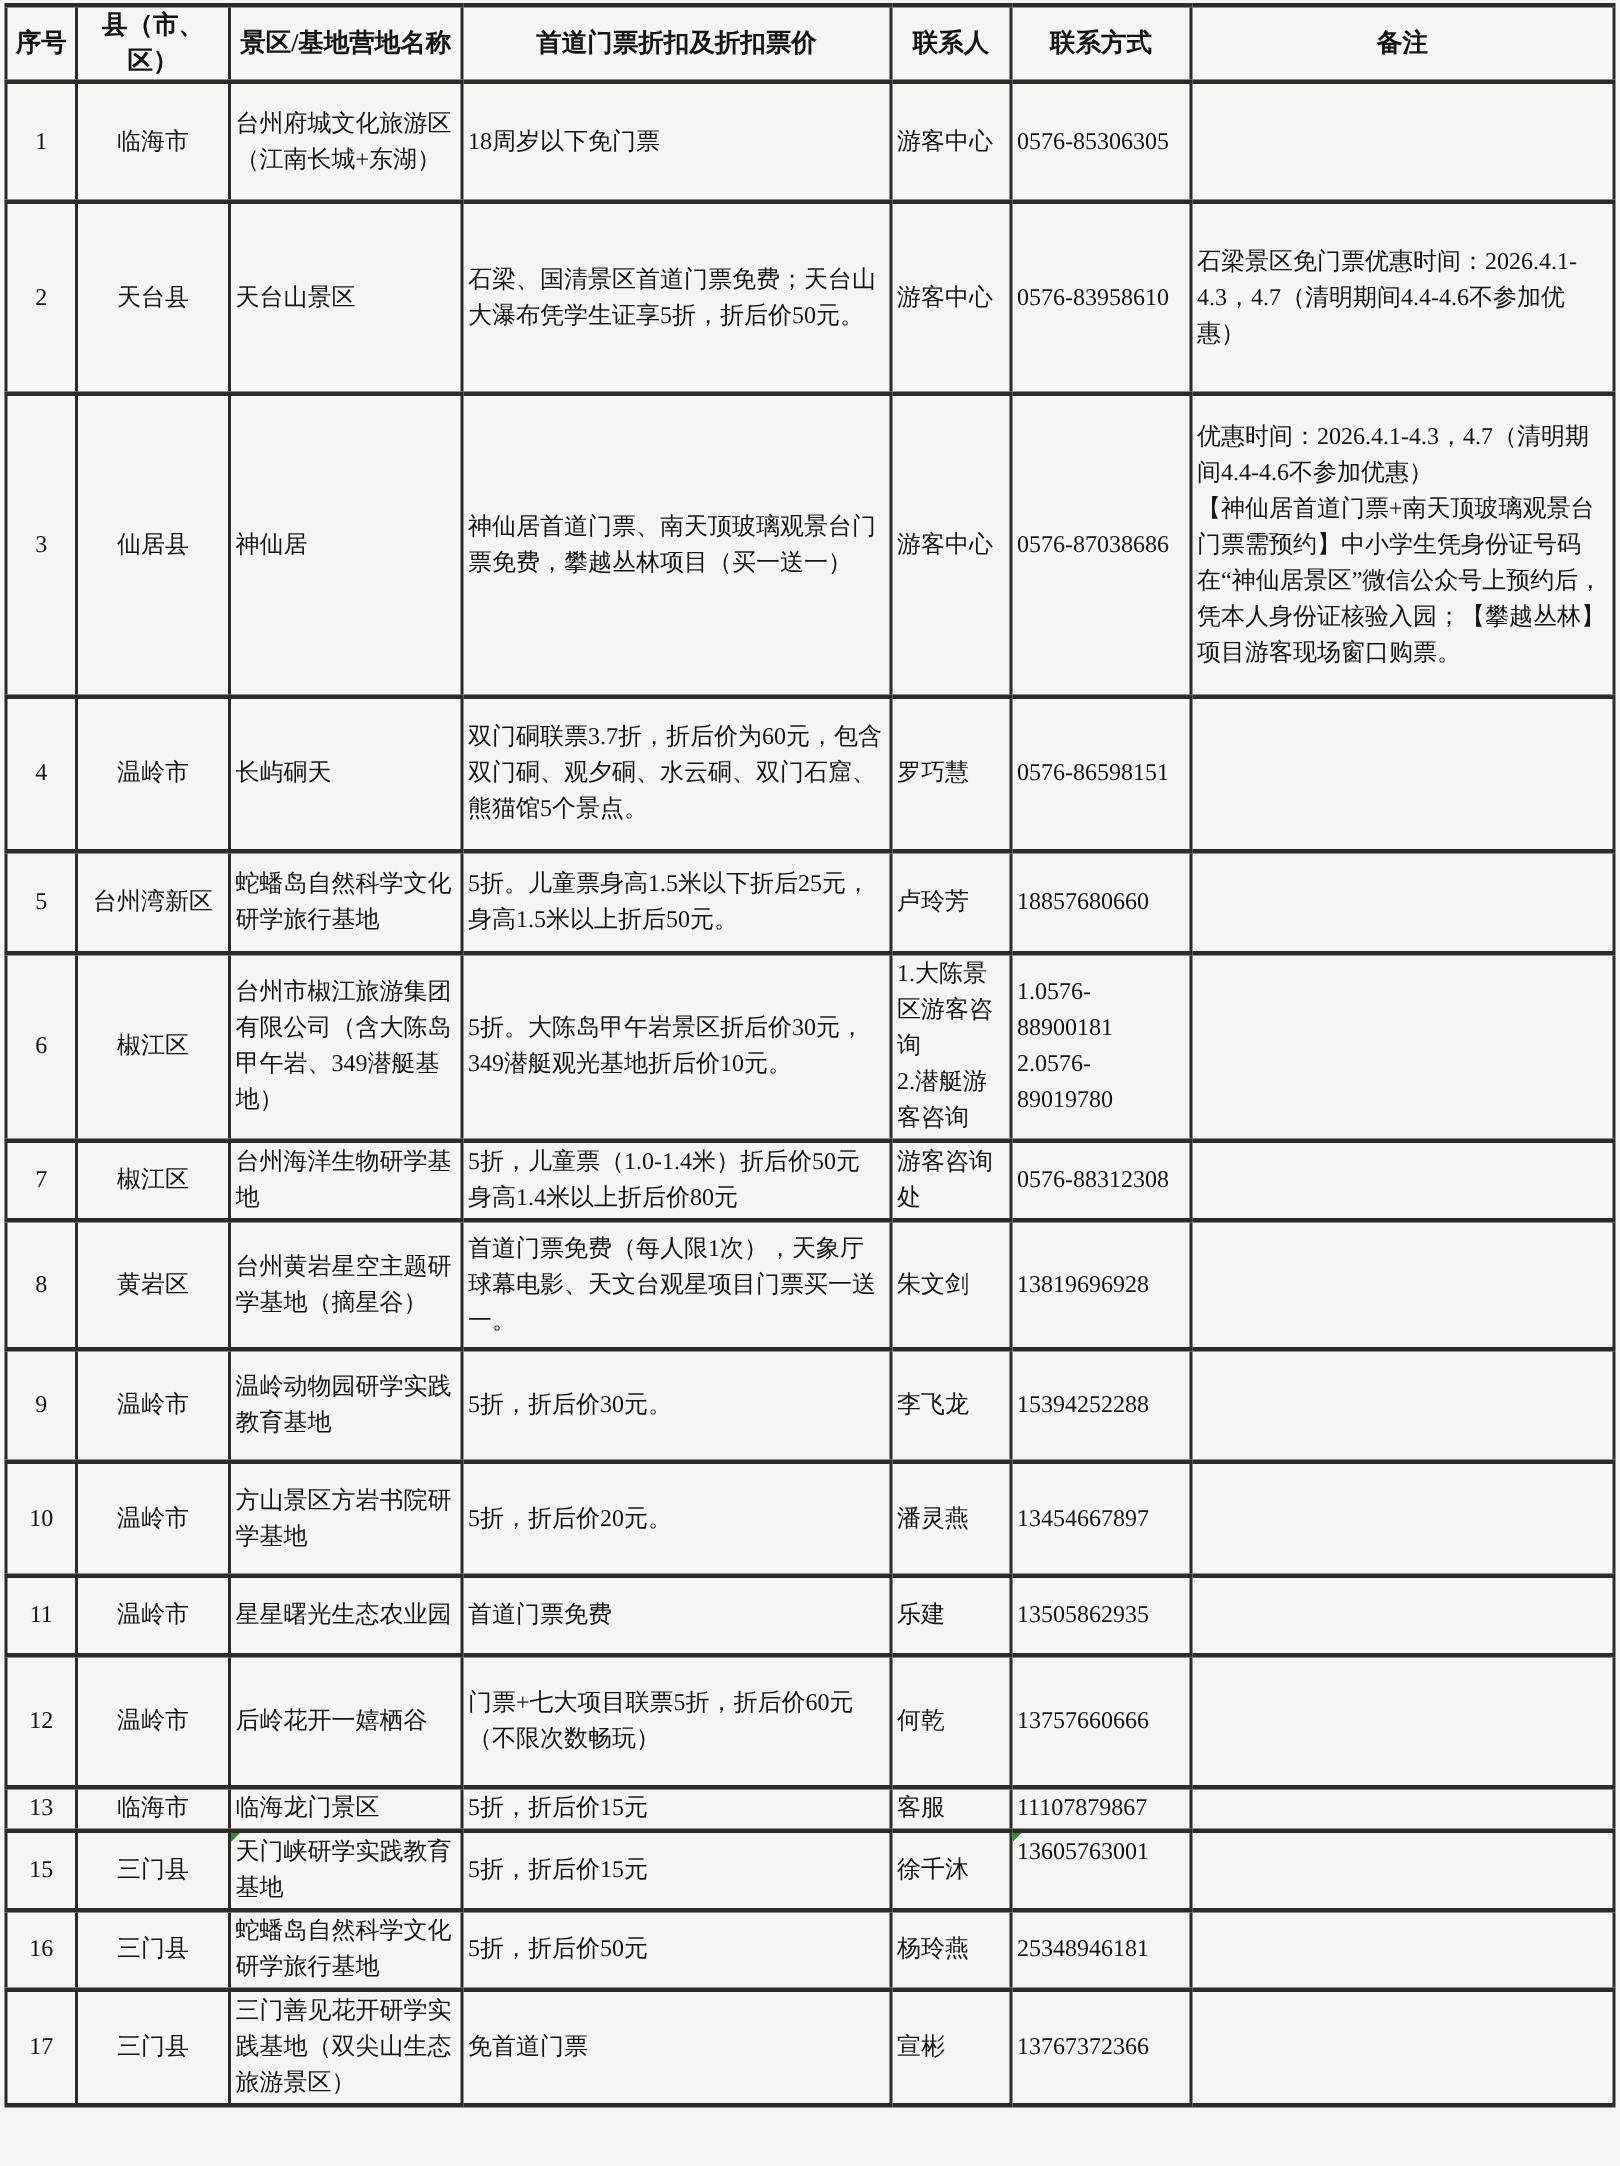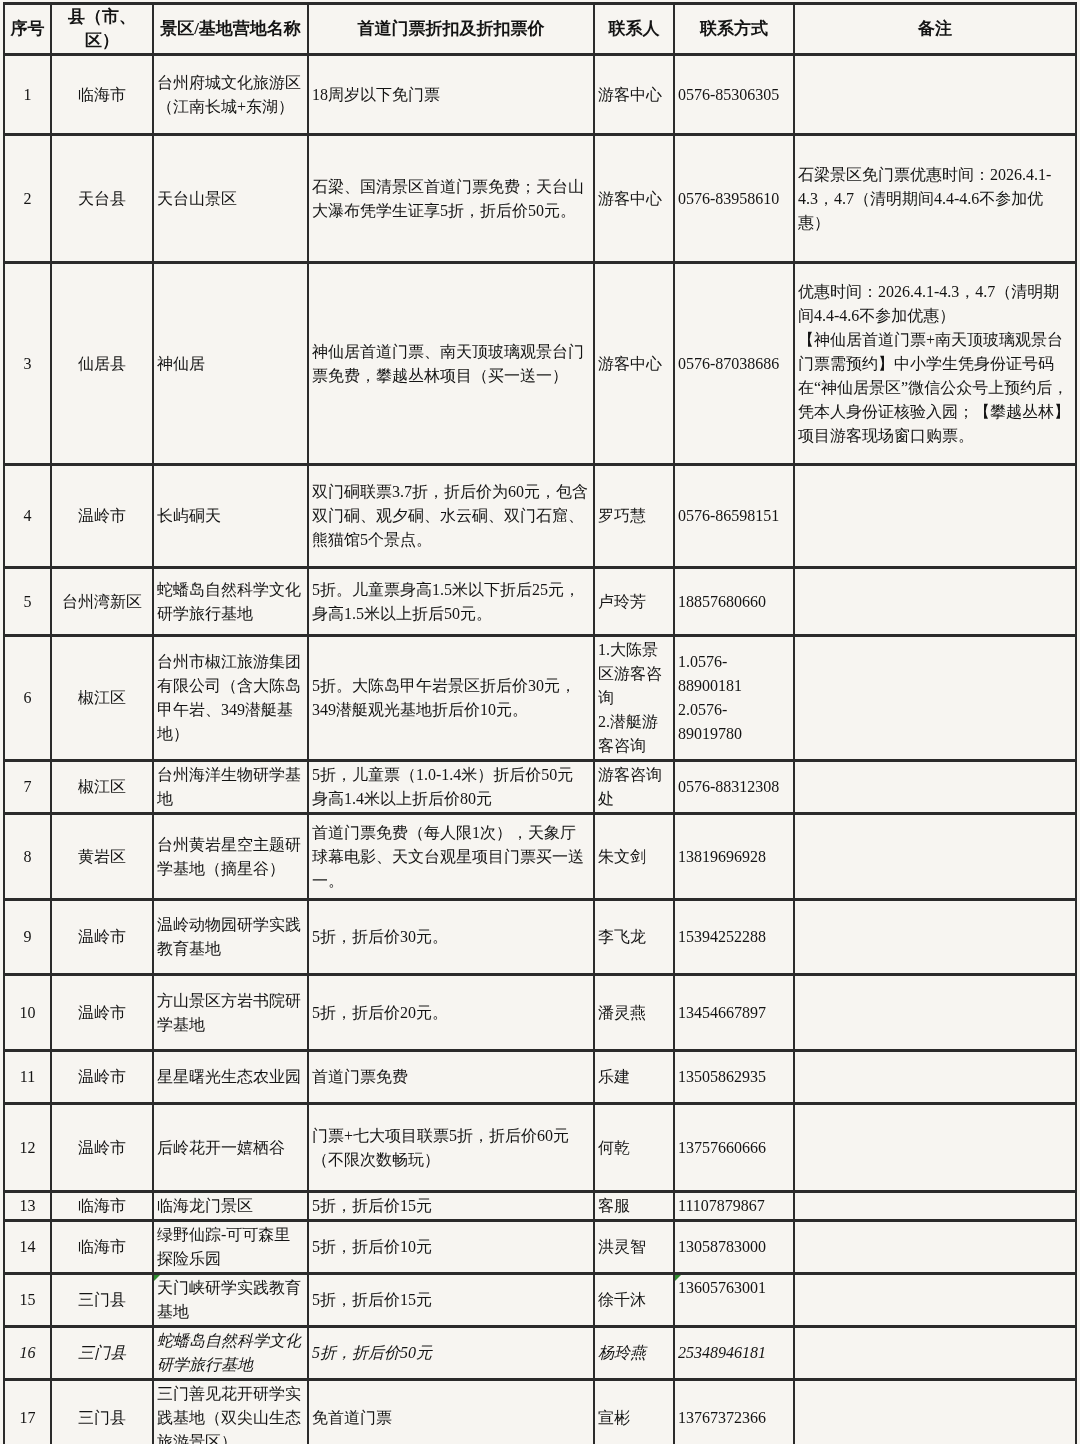--- a/index.html
+++ b/index.html
@@ -186,39 +186,30 @@
       </tr>
       <tr style="height: 19px;">
         <td class="center">13</td>
         <td class="center">临海市</td>
         <td>临海龙门景区</td>
         <td>5折，折后价15元</td>
         <td>客服</td>
         <td>11107879867</td>
         <td></td>
       </tr>
-      <tr style="height: 45px;">
-        <td class="center">14</td>
-        <td class="center">临海市</td>
-        <td>绿野仙踪-可可森里探险乐园</td>
-        <td>5折，折后价10元</td>
-        <td>洪灵智</td>
-        <td>13058783000</td>
-        <td></td>
-      </tr>
       <tr style="height: 44px;">
         <td class="center">15</td>
         <td class="center">三门县</td>
         <td class="flag">天门峡研学实践教育基地</td>
         <td>5折，折后价15元</td>
         <td>徐千沐</td>
         <td class="flag" style="vertical-align: top;">13605763001</td>
         <td></td>
       </tr>
-      <tr style="height: 45px; font-style: italic;">
+      <tr style="height: 45px;">
         <td class="center">16</td>
         <td class="center">三门县</td>
         <td>蛇蟠岛自然科学文化研学旅行基地</td>
         <td>5折，折后价50元</td>
         <td>杨玲燕</td>
         <td>25348946181</td>
         <td></td>
       </tr>
       <tr style="height: 63px;">
         <td class="center">17</td>

